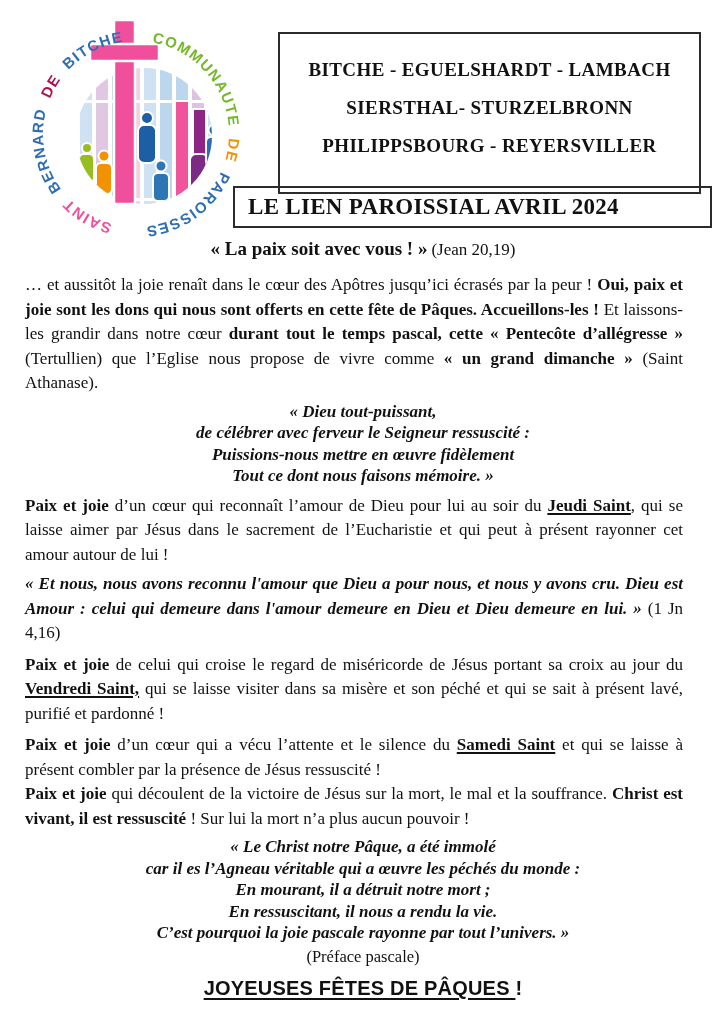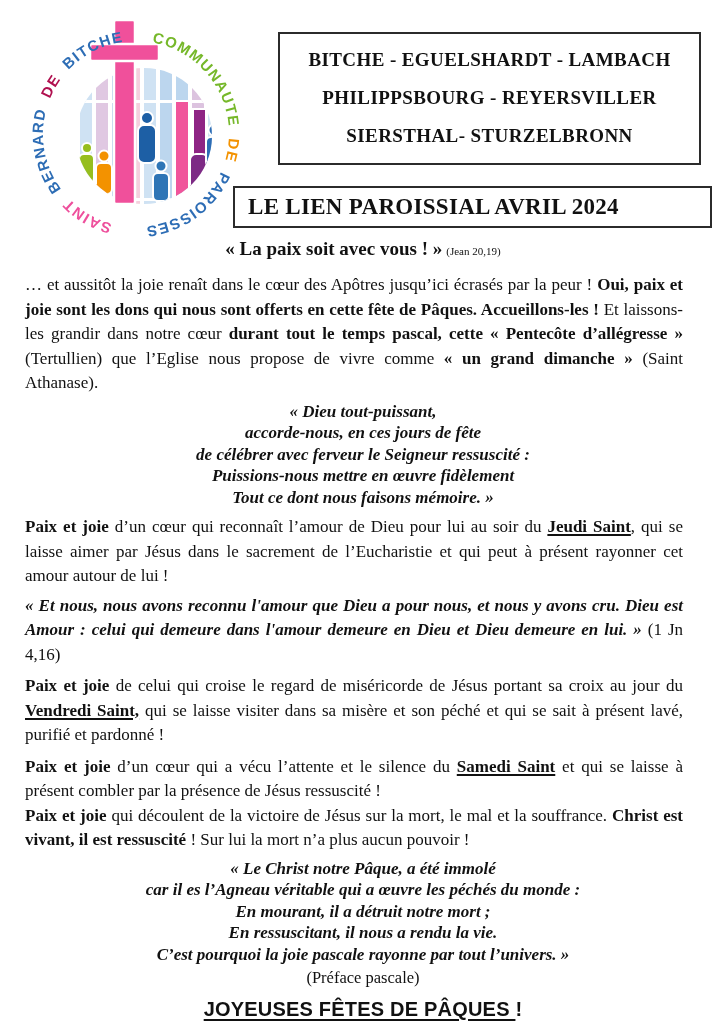--- a/index.html
+++ b/index.html
@@ -1,30 +1,30 @@
 <!DOCTYPE html>
 <html><head>
 <meta charset="utf-8">
 <style>
   html,body{margin:0;padding:0;background:#e9e9e9;}
   .page{position:relative;width:725px;height:1024px;background:#ffffff;overflow:hidden;
         font-family:"Liberation Serif", serif;color:#111;}
   
   .logo{position:absolute;left:26px;top:6px;width:238px;height:242px;}
-  .towns-box{position:absolute;left:278px;top:32px;width:423px;height:133px;border:2px solid #2b2b2b;
+  .towns-box{position:absolute;left:278px;top:32px;width:423px;height:162px;border:2px solid #2b2b2b;
              box-sizing:border-box;text-align:center;font-weight:bold;font-size:19px;line-height:38px;
-             padding-top:7px;letter-spacing:.4px;}
+             padding-top:17px;letter-spacing:.4px;}
   .title-box{position:absolute;left:233px;top:177px;width:479px;height:42px;border:2px solid #2b2b2b;
              box-sizing:border-box;font-weight:bold;font-size:23px;line-height:37px;padding-left:13px;
              letter-spacing:.3px;margin-top:9px;}
   
   .content{position:absolute;left:25px;top:238px;width:676px;}
   .heading{text-align:center;margin:0 0 13px 0;white-space:nowrap;}
   .heading .q{font-weight:bold;font-size:19px;}
-  .heading .r{font-size:11px;}
+  .heading .r{font-size:17px;}
   p.body{font-size:17px;line-height:24.5px;text-align:justify;margin:0 18px 5px 0;}
   p.mt{margin-top:7px;}
   .quote{text-align:center;font-size:17px;line-height:21.5px;font-weight:bold;font-style:italic;margin:3px 0 1px 0;}
   .quote-attr{text-align:center;font-size:16.5px;line-height:23px;margin:0 0 5px 0;}
   .b{font-weight:bold;} .i{font-style:italic;}
   .u{text-decoration:underline;text-decoration-thickness:1.5px;text-underline-offset:2px;}
   .sup{font-size:.62em;vertical-align:super;line-height:0;}
   .footer{text-align:center;font-family:"Liberation Sans", sans-serif;font-weight:bold;font-size:20px;
           margin-top:9px;letter-spacing:.2px;}
   .footer .u2{text-decoration:underline;text-decoration-thickness:2px;text-underline-offset:3px;}
@@ -100,40 +100,39 @@
     </text>
     <text class="ring-text">
       <textPath href="#arcL" startOffset="24">
         <tspan fill="#ee4f9c">SAINT</tspan><tspan fill="#2d6db5">&nbsp;&nbsp;BERNARD</tspan><tspan fill="#b0104f">&nbsp;&nbsp;DE</tspan><tspan fill="#2d6db5">&nbsp;&nbsp;BITCHE</tspan>
       </textPath>
     </text>
   </svg>
 
   <div class="towns-box">
     <div>BITCHE - EGUELSHARDT - LAMBACH</div>
+    <div>SIERSTHAL- STURZELBRONN</div>
     <div>PHILIPPSBOURG - REYERSVILLER</div>
-    <div>SIERSTHAL- STURZELBRONN</div>
   </div>
 
   <div class="title-box">
     <span>LE LIEN PAROISSIAL AVRIL 2024</span>
   </div>
 
   <div class="content">
 
     <div class="heading">
       <span class="q">« La paix soit avec vous ! »</span>
       <span class="r"> <span>(Jean 20,19)</span></span>
     </div>
 
     <p class="body"><span>… et aussitôt la joie renaît dans le cœur des Apôtres jusqu’ici écrasés par la peur ! </span><span class="b">Oui, paix et joie sont les dons qui nous sont offerts en cette fête de Pâques. Accueillons-les !</span><span> Et laissons-les grandir dans notre cœur </span><span class="b">durant tout le temps pascal, cette « Pentecôte d’allégresse »</span><span> (Tertullien) que l’Eglise nous propose de vivre comme </span><span class="b">« un grand dimanche »</span><span> (Saint Athanase).</span></p>
 
     <div class="quote">
         <div>« Dieu tout-puissant,</div>
-        <div>accorde-nous, en ces jours de fête</div>
         <div>de célébrer avec ferveur le Seigneur ressuscité :</div>
         <div>Puissions-nous mettre en œuvre fidèlement</div>
         <div>Tout ce dont nous faisons mémoire. »</div>
       </div>
 
     <p class="body mt"><span class="b">Paix et joie</span><span> d’un cœur qui reconnaît l’amour de Dieu pour lui au soir du </span><span class="b u">Jeudi Saint</span><span>, qui se laisse aimer par Jésus dans le sacrement de l’Eucharistie et qui peut à présent rayonner cet amour autour de lui !</span></p>
     <p class="body"><span class="b i">« Et nous, nous avons reconnu l'amour que Dieu a pour nous, et nous y avons cru. Dieu est Amour : celui qui demeure dans l'amour demeure en Dieu et Dieu demeure en lui. »</span><span> (1 Jn 4,16)</span></p>
 
     <p class="body mt"><span class="b">Paix et joie</span><span> de celui qui croise le regard de miséricorde de Jésus portant sa croix au jour du </span><span class="b u">Vendredi Saint,</span><span> qui se laisse visiter dans sa misère et son péché et qui se sait à présent lavé, purifié et pardonné !</span></p>
 

